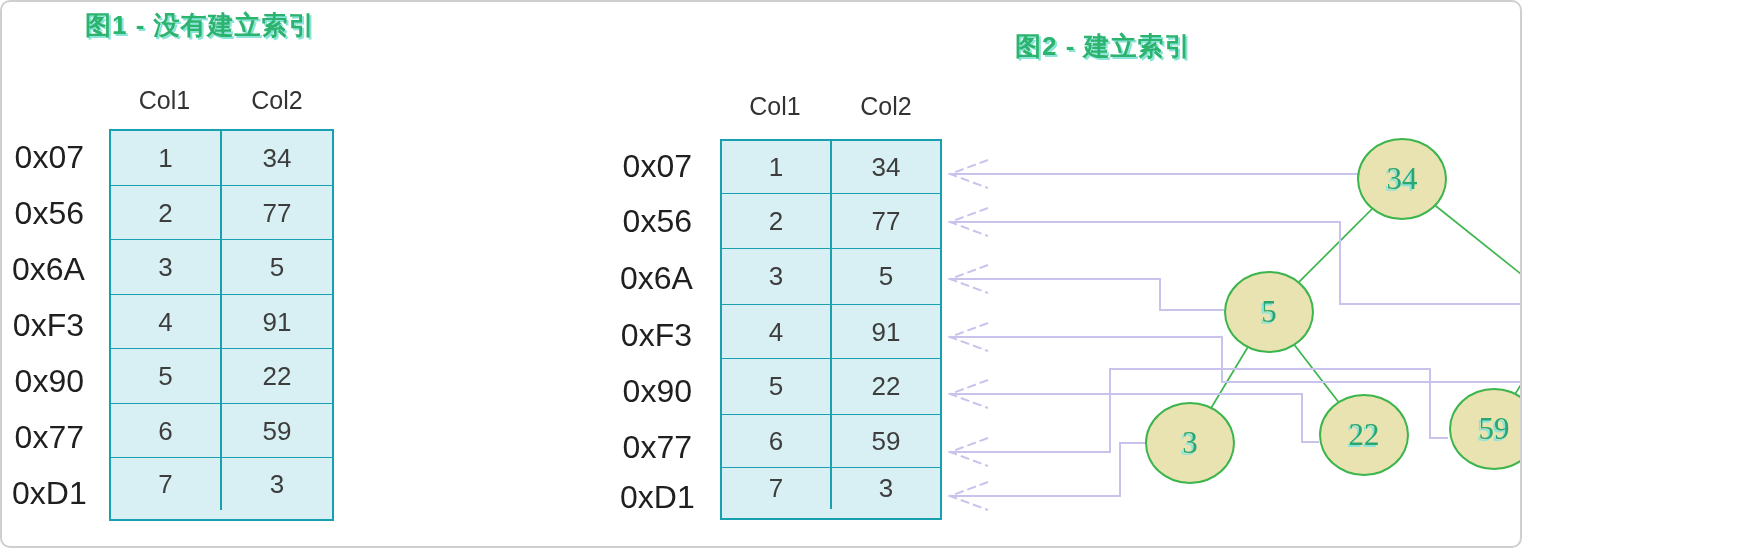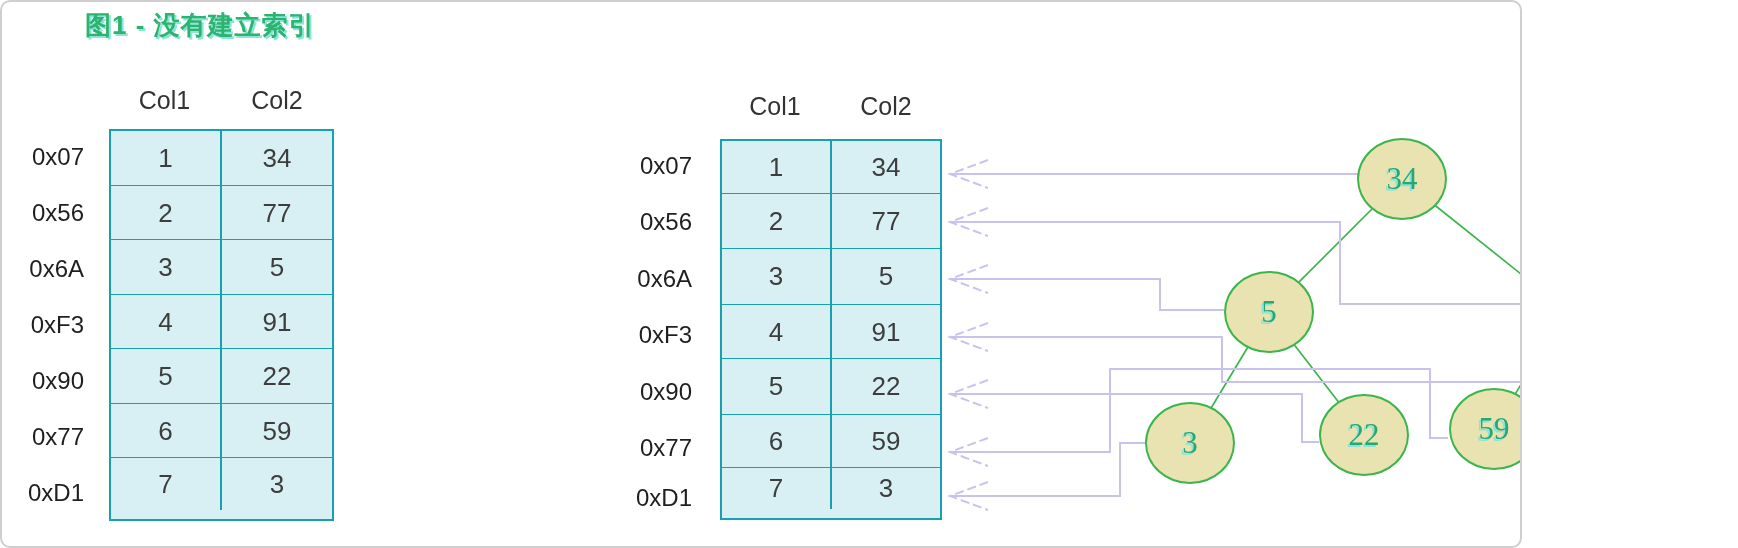--- a/index.html
+++ b/index.html
@@ -20,21 +20,21 @@
     color:var(--title-green);
     text-shadow:2px 2px 0 var(--title-glow);
     letter-spacing:1px;
   }
   #title1{left:83px; top:6px;}
   #title2{left:1013px; top:27px;}
   .col-header{
     position:absolute; text-align:center; font-size:25px; color:#333;
   }
   .addr-label{
-    position:absolute; text-align:right; font-size:24px; color:#1f1f1f;
+    position:absolute; text-align:right; font-size:32px; color:#1f1f1f;
   }
   .dtable{
     position:absolute; box-sizing:border-box;
     border:2px solid var(--tbl-border); background:var(--tbl-fill);
   }
   .drow{display:flex; box-sizing:border-box;}
   .drow:not(:last-child){border-bottom:1.5px solid var(--tbl-border);}
   .dcell{
     box-sizing:border-box; text-align:center; font-size:26px; color:var(--cell-text);
     overflow:hidden;
@@ -48,20 +48,21 @@
     display:flex; align-items:center; justify-content:center;
     font-family:"Liberation Serif", serif; font-size:31px;
     color:var(--node-text); text-shadow:-2px 2px 0 var(--title-glow);
   }
 </style>
 </head>
 <body>
 
 <div class="canvas">
   <div class="fig-title" id="title1">图1 - 没有建立索引</div>
+  <div class="fig-title" id="title2">图2 - 建立索引</div>
 
   <svg id="overlay" width="1738" height="548" viewBox="0 0 1738 548">
       <line x1="1400" y1="177" x2="1267" y2="310" stroke="#3cb54c" stroke-width="1.7"></line>
       <line x1="1400" y1="177" x2="1564" y2="308" stroke="#3cb54c" stroke-width="1.7"></line>
       <line x1="1267" y1="310" x2="1188" y2="441" stroke="#3cb54c" stroke-width="1.7"></line>
       <line x1="1267" y1="310" x2="1362" y2="433" stroke="#3cb54c" stroke-width="1.7"></line>
       <line x1="1564" y1="308" x2="1492" y2="427" stroke="#3cb54c" stroke-width="1.7"></line>
       <line x1="1564" y1="308" x2="1663" y2="421" stroke="#3cb54c" stroke-width="1.7"></line>
       <polyline points="1356,172 948,172" fill="none" stroke="#c9c2ec" stroke-width="2"></polyline>
       <path d="M 986 158 L 948 172 L 986 186" fill="none" stroke="#c9c2ec" stroke-width="2" stroke-dasharray="9 4"></path>

